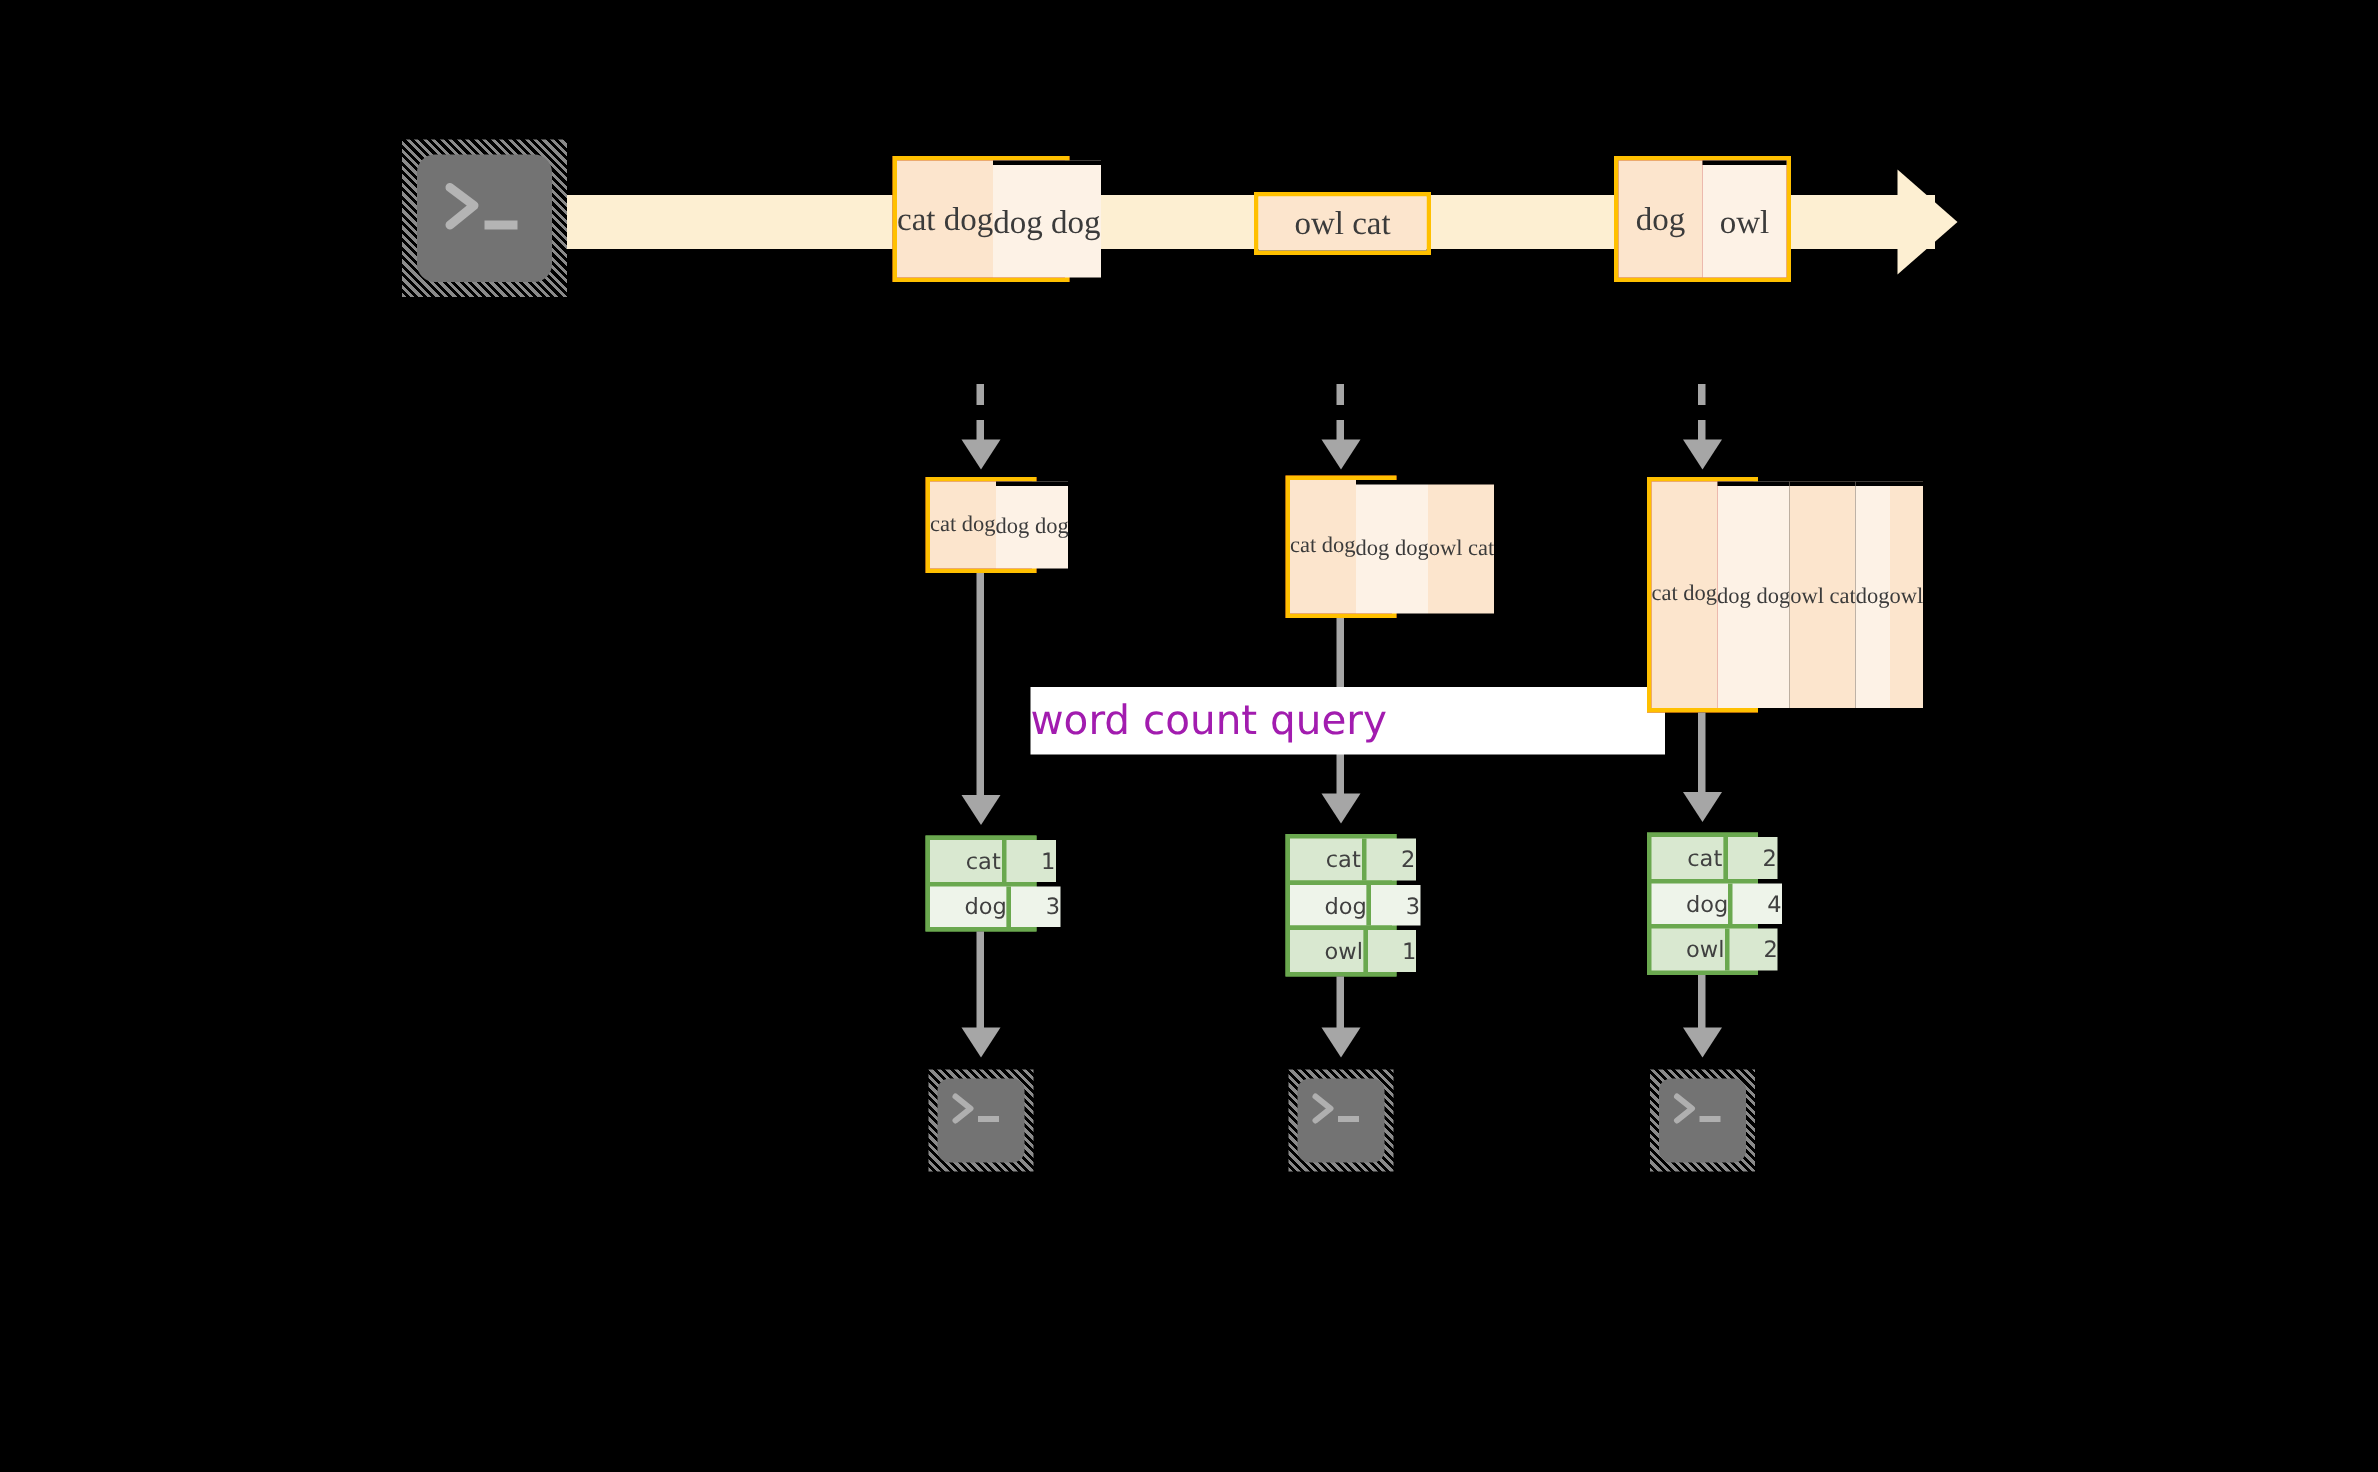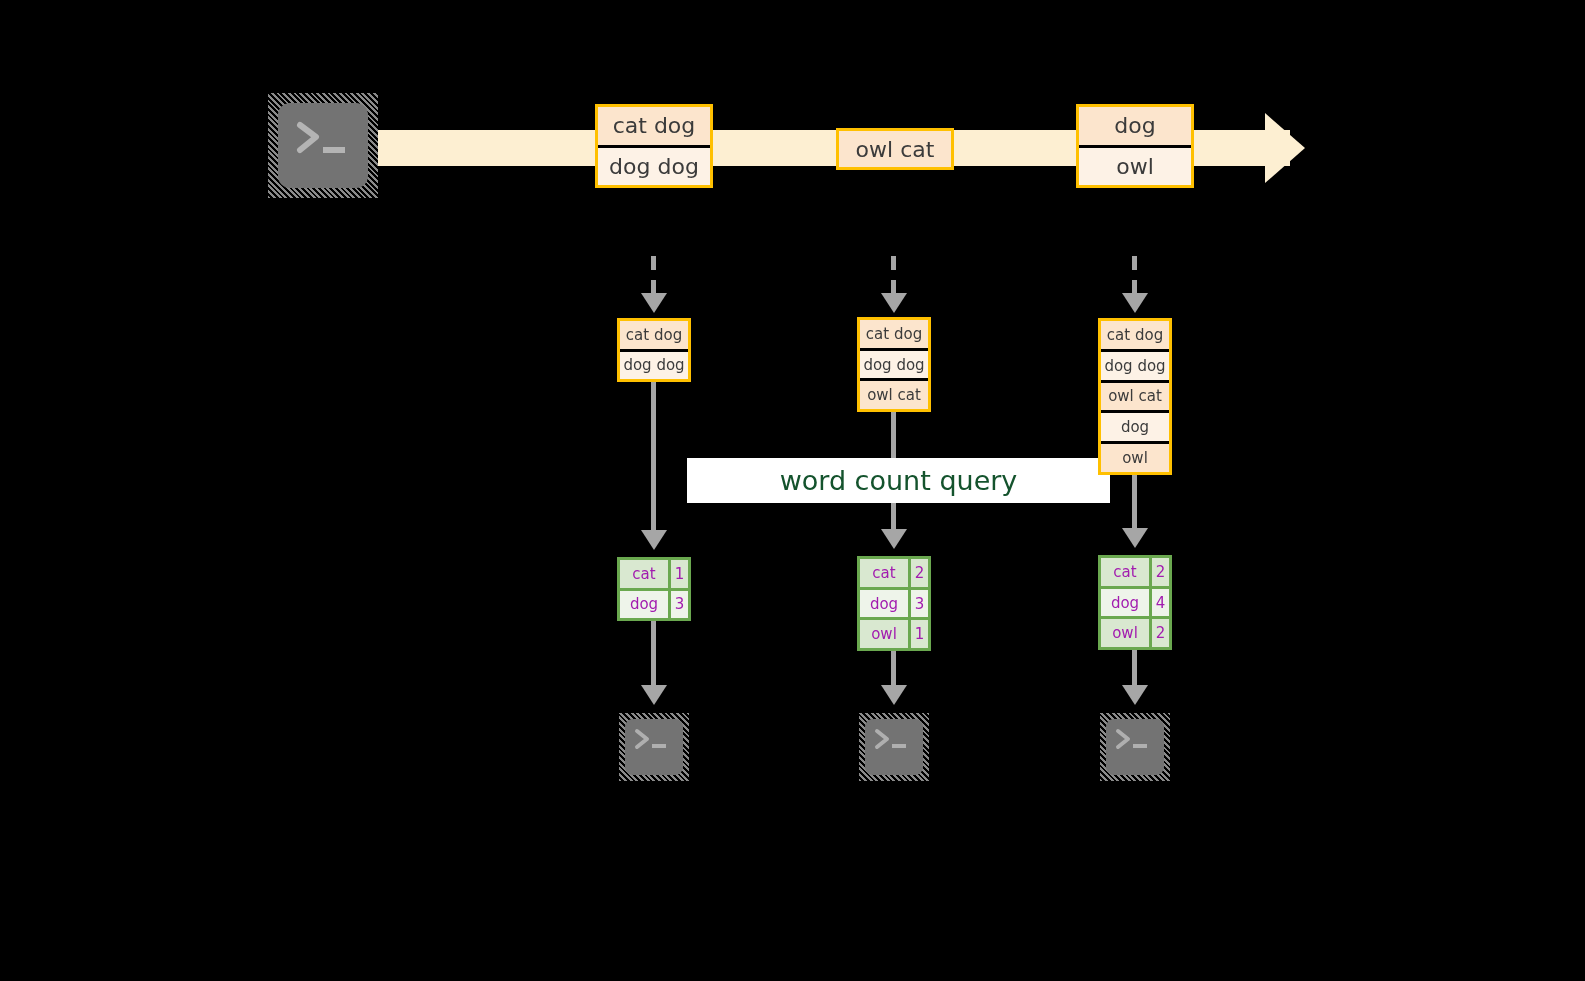--- a/index.html
+++ b/index.html
@@ -15,50 +15,50 @@
 
   
   .term{position:absolute;box-sizing:border-box;}
   .term .hatch{position:absolute;left:0;top:0;right:0;bottom:0;
      background:repeating-linear-gradient(45deg,#8a8a8a 0 2px,#000 2px 4px);}
   .term .body{position:absolute;background:#737373;border-radius:12px;}
   .term svg{position:absolute;}
 
   
   .obox{position:absolute;box-sizing:border-box;border:3px solid #FFC000;
-        background:#b91c1c;display:flex;flex-direction:column;}
+        background:#b91c1c;display:flex;flex-direction:row;font-family:Liberation Serif, serif;}
   .obox .cell{box-sizing:border-box;display:flex;align-items:center;
         justify-content:center;color:#3b3b3b;white-space:nowrap;}
   .obox .cell.dark{background:#FCE5CD;}
   .obox .cell.light{background:#FDF2E6;}
   .obox .cell + .cell{border-top:3px solid #000000;}
 
   
   .gbox{position:absolute;box-sizing:border-box;border:3px solid #6AA84F;
         display:flex;flex-direction:column;background:#6AA84F;}
   .grow{display:flex;flex:1;}
   .grow + .grow{border-top:3px solid #6AA84F;}
   .gcell{box-sizing:border-box;display:flex;align-items:center;
-         justify-content:center;color:#a21caf;white-space:nowrap;}
+         justify-content:center;color:#404040;white-space:nowrap;padding-left:23px;}
   .gcell.word{flex:0 0 48px;}
   .gcell.cnt{flex:1;border-left:3px solid #6AA84F;}
   .grow.dark .gcell{background:#D9E8D0;}
   .grow.light .gcell{background:#EEF4EA;}
 
   
   .vline{position:absolute;background:#A6A6A6;width:5px;}
   .vdash{position:absolute;width:5px;
      background:repeating-linear-gradient(to bottom,#A6A6A6 0 14px,transparent 14px 24px);}
   .vhead{position:absolute;width:0;height:0;
      border-left:13px solid transparent;border-right:13px solid transparent;
      border-top:20px solid #A6A6A6;}
 
   
   .banner{position:absolute;background:#FFFFFF;display:flex;
-     align-items:center;justify-content:center;color:#14532d;}
+     align-items:center;justify-content:flex-start;color:#a21caf;}
 </style>
 </head>
 <body>
 
 <div class="stage">
 
   <div class="timeline-shaft" style="left:365px;top:130px;width:925px;height:36px;"></div>
   <div class="timeline-head" style="left:1265px;top:113px;"></div>
 
   <div class="term" style="left:268px;top:93px;width:110px;height:105px;">

